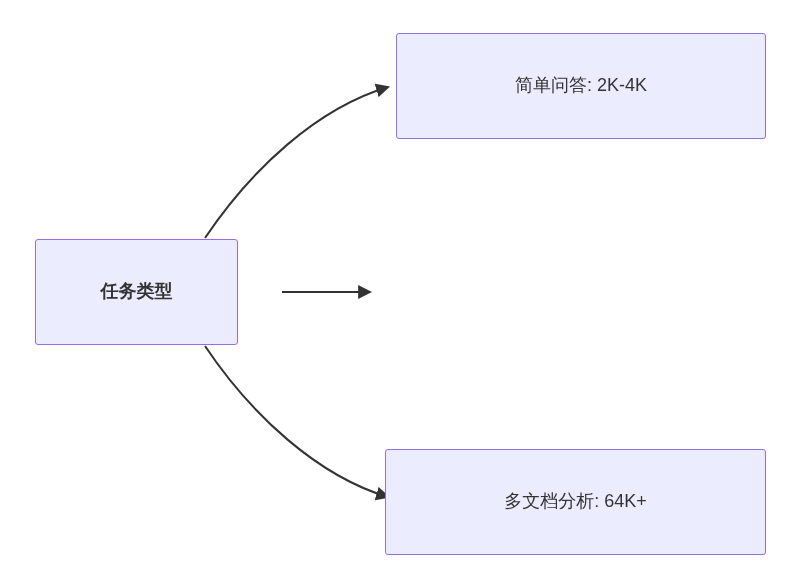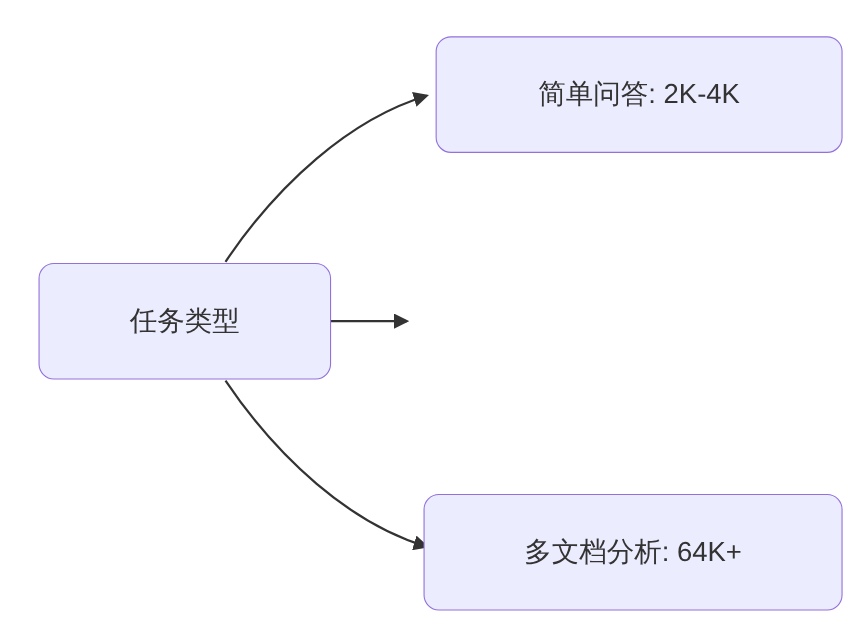--- a/index.html
+++ b/index.html
@@ -29,31 +29,31 @@
   }
   svg.edges .arrowhead {
     fill: var(--arrow-color, #333333);
     stroke: none;
   }
   .node {
     position: absolute;
     box-sizing: border-box;
     background: var(--node-fill, #ECECFF);
     border: 1.5px solid var(--node-border, #9370DB);
-    border-radius: 14px;
+    border-radius: 3px;
     display: flex;
     align-items: center;
     justify-content: center;
     color: var(--text-color, #333333);
-    font-size: 25px;
+    font-size: 18px;
     line-height: 1.2;
     text-align: center;
     white-space: nowrap;
   }
-  .node-root   { left: 35px;  top: 239px; width: 266px; height: 106px; }
+  .node-root   { left: 35px;  top: 239px; width: 203px; height: 106px; font-weight: bold; }
   .node-top    { left: 396px; top: 33px;  width: 370px; height: 106px; }
   .node-middle { left: 380px; top: 240px; width: 386px; height: 106px; }
   .node-bottom { left: 385px; top: 449px; width: 381px; height: 106px; justify-content: center; }
 </style>
 </head>
 <body style="background: rgb(255, 255, 255);">
 
 <div class="canvas">
 
   <svg class="edges" viewBox="0 0 787 572" xmlns="http://www.w3.org/2000/svg">

